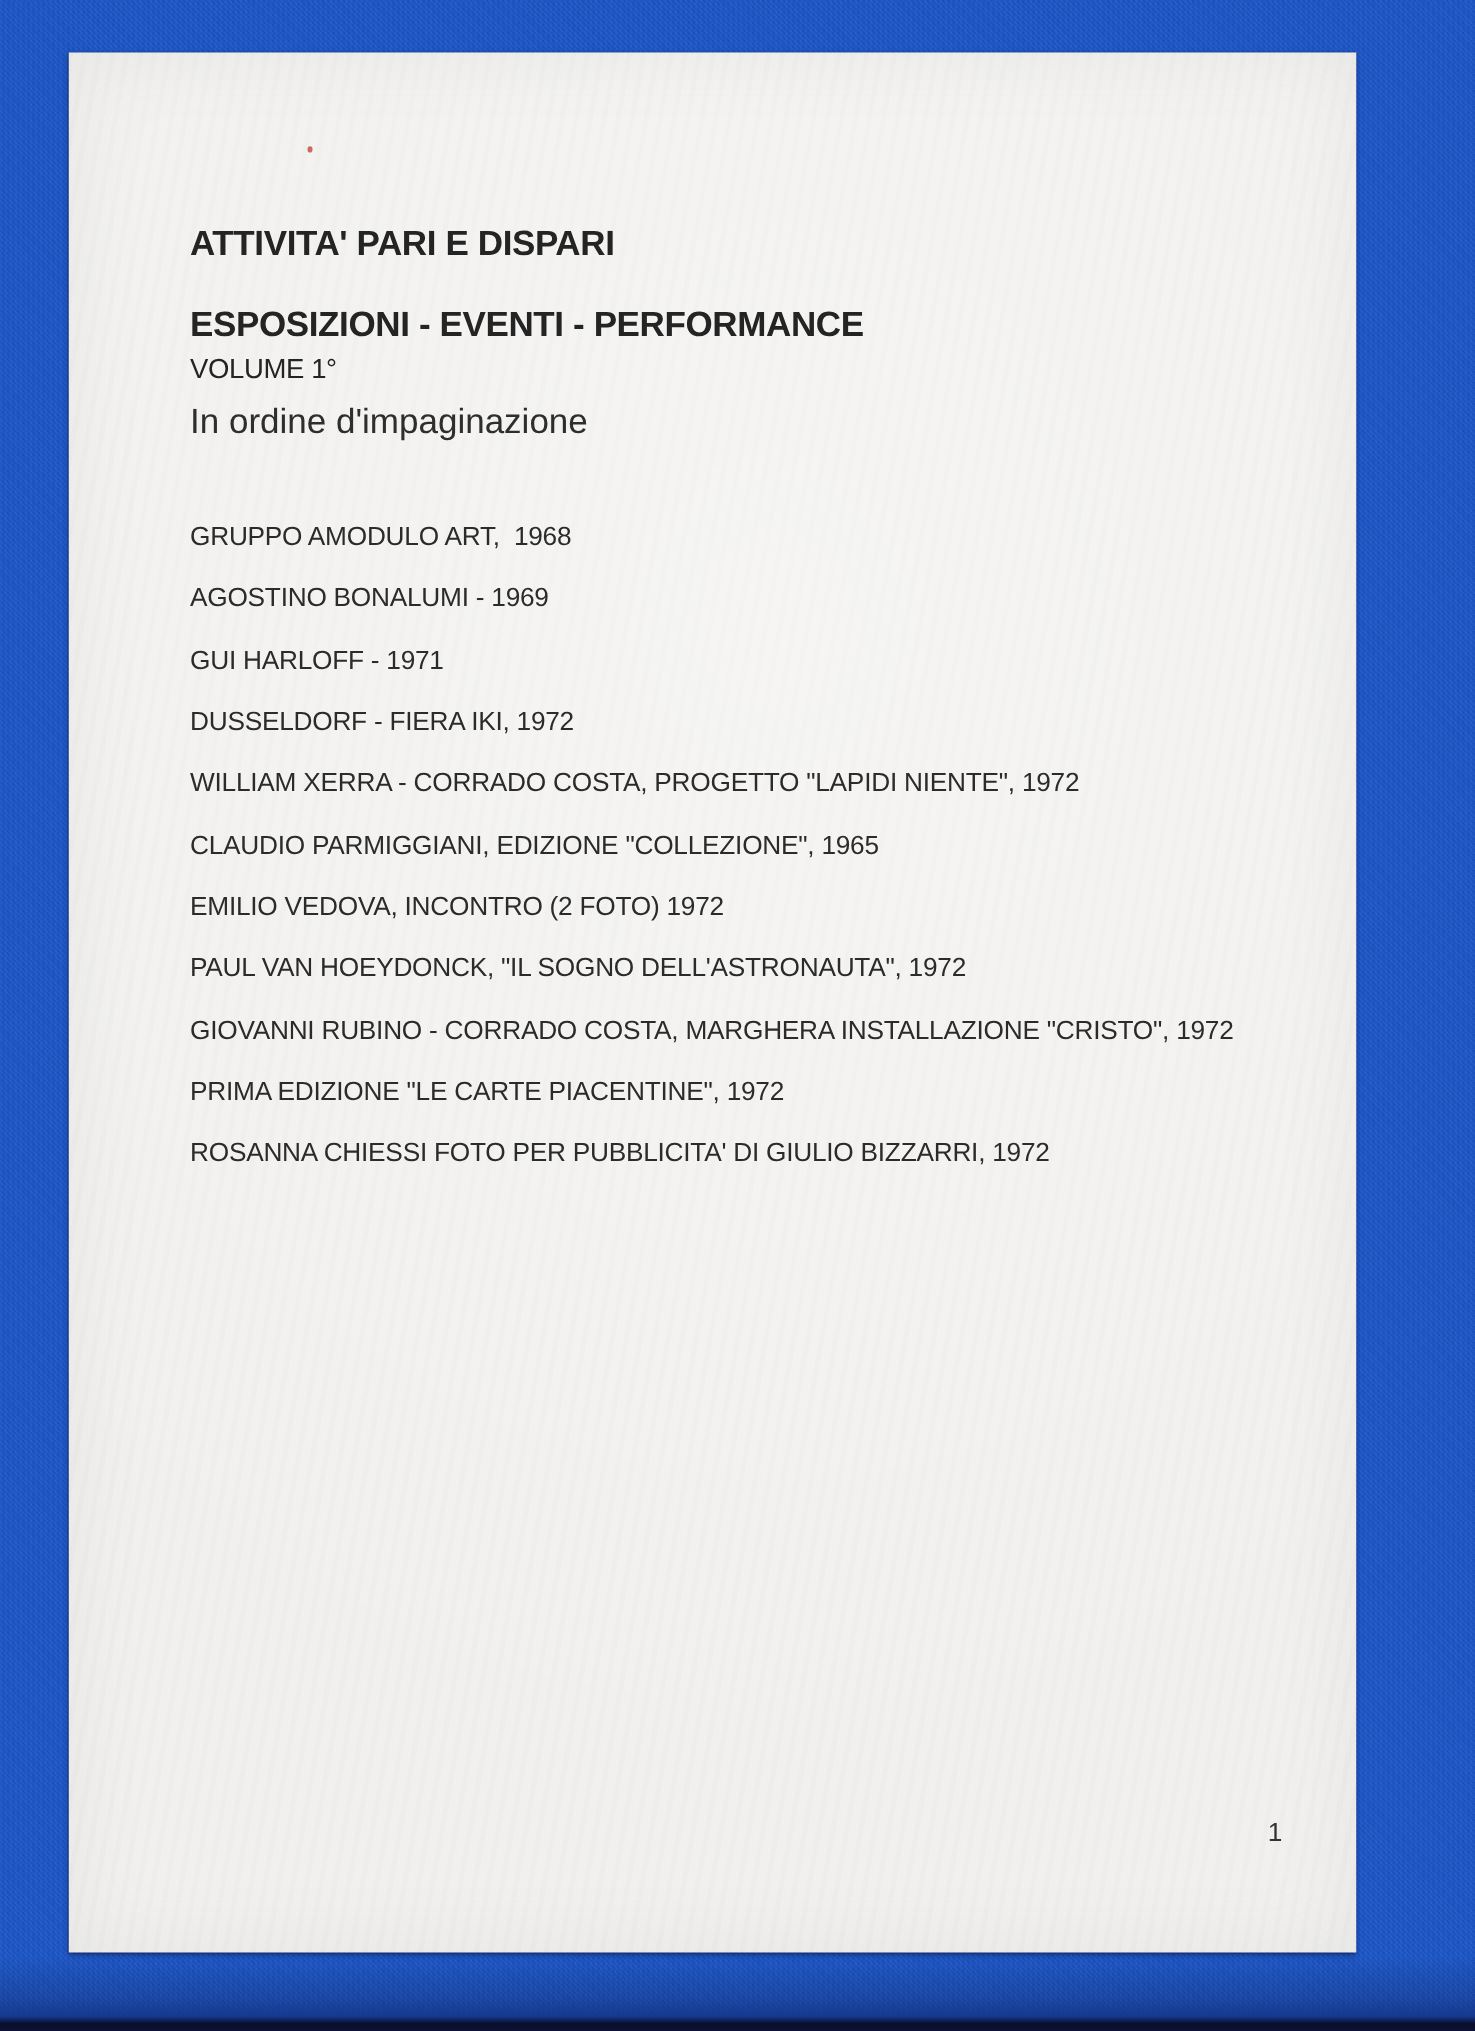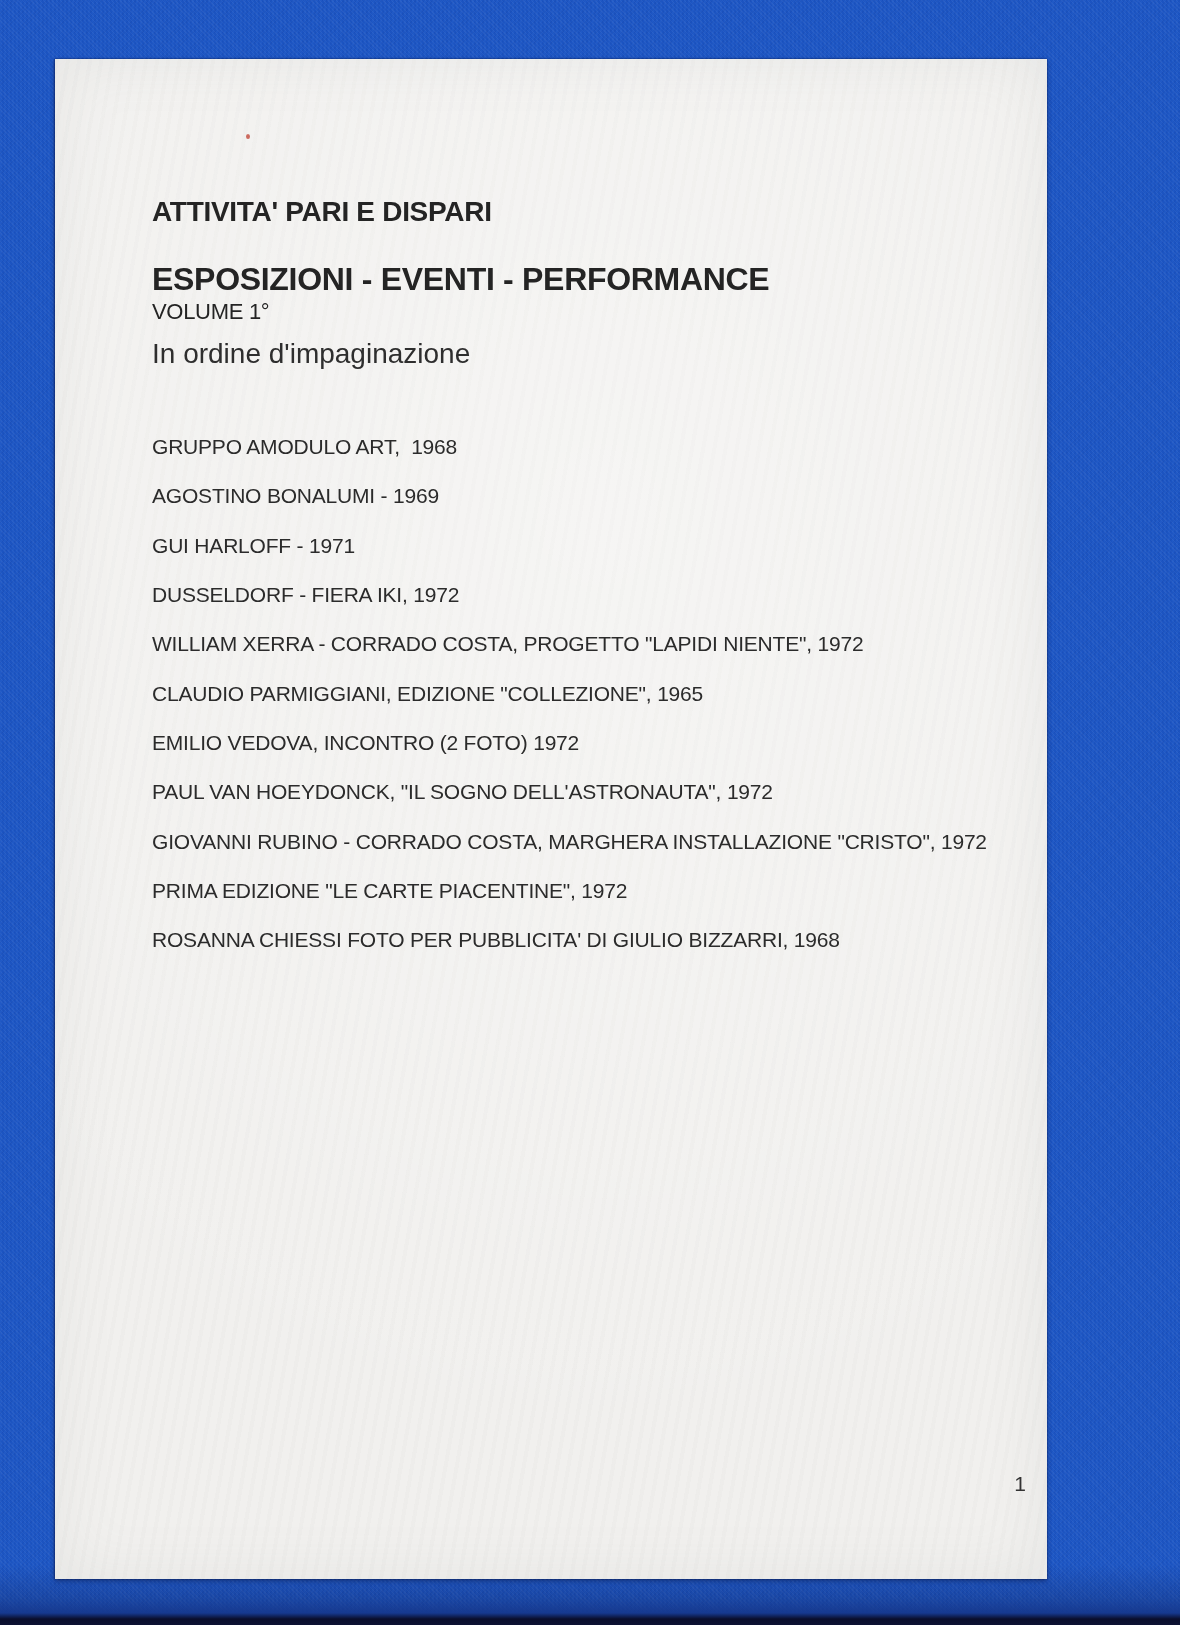--- a/index.html
+++ b/index.html
@@ -24,48 +24,49 @@
     height:60px;
     background:linear-gradient(180deg,
       rgba(12,18,60,0) 0%,
       rgba(12,18,60,.22) 55%,
       #16398f 80%,
       #0a0e2c 90%,
       #0d1234 100%);
   }
   .paper{
     position:absolute;
-    left:55px; top:59px;
+    left:55px; top:42px;
     width:992px; height:1520px;
     background-color:#f1f0ee;
     background-image:
       radial-gradient(120% 90% at 55% 30%, rgba(255,255,255,.35), rgba(255,255,255,0) 70%),
       repeating-linear-gradient(100deg, rgba(140,140,135,.03) 0 4px, rgba(0,0,0,0) 4px 11px);
     box-shadow:
       0 2px 5px rgba(8,15,60,.45),
       -1px 0 2px rgba(8,15,60,.35),
       0 0 1px rgba(8,15,60,.6),
       inset 0 0 60px rgba(140,145,150,.10);
     color:#2a2a2a;
+    padding-left:38px;
   }
   .doc-title{
     position:absolute;
     left:97px; top:137px;
     margin:0;
     font-size:28px;
     font-weight:bold;
     letter-spacing:-0.3px;
     color:#242424;
     white-space:pre;
   }
   .doc-subtitle{
     position:absolute;
     left:97px; top:202px;
     margin:0;
-    font-size:32px;
+    font-size:28px;
     font-weight:bold;
     letter-spacing:-0.3px;
     color:#242424;
     white-space:pre;
   }
   .doc-volume{
     position:absolute;
     left:97px; top:240px;
     margin:0;
     font-size:22px;
@@ -135,19 +136,19 @@
       <div class="item">GRUPPO AMODULO ART,  1968</div>
       <div class="item">AGOSTINO BONALUMI - 1969</div>
       <div class="item">GUI HARLOFF - 1971</div>
       <div class="item">DUSSELDORF - FIERA IKI, 1972</div>
       <div class="item">WILLIAM XERRA - CORRADO COSTA, PROGETTO "LAPIDI NIENTE", 1972</div>
       <div class="item">CLAUDIO PARMIGGIANI, EDIZIONE "COLLEZIONE", 1965</div>
       <div class="item">EMILIO VEDOVA, INCONTRO (2 FOTO) 1972</div>
       <div class="item">PAUL VAN HOEYDONCK, "IL SOGNO DELL'ASTRONAUTA", 1972</div>
       <div class="item">GIOVANNI RUBINO - CORRADO COSTA, MARGHERA INSTALLAZIONE "CRISTO", 1972</div>
       <div class="item">PRIMA EDIZIONE "LE CARTE PIACENTINE", 1972</div>
-      <div class="item">ROSANNA CHIESSI FOTO PER PUBBLICITA' DI GIULIO BIZZARRI, 1968</div>
+      <div class="item">ROSANNA CHIESSI FOTO PER PUBBLICITA' DI GIULIO BIZZARRI, 1972</div>
     </div>
 
     <div class="pagenum">1</div>
 
   </div>
 </div>
 
 </body></html>

